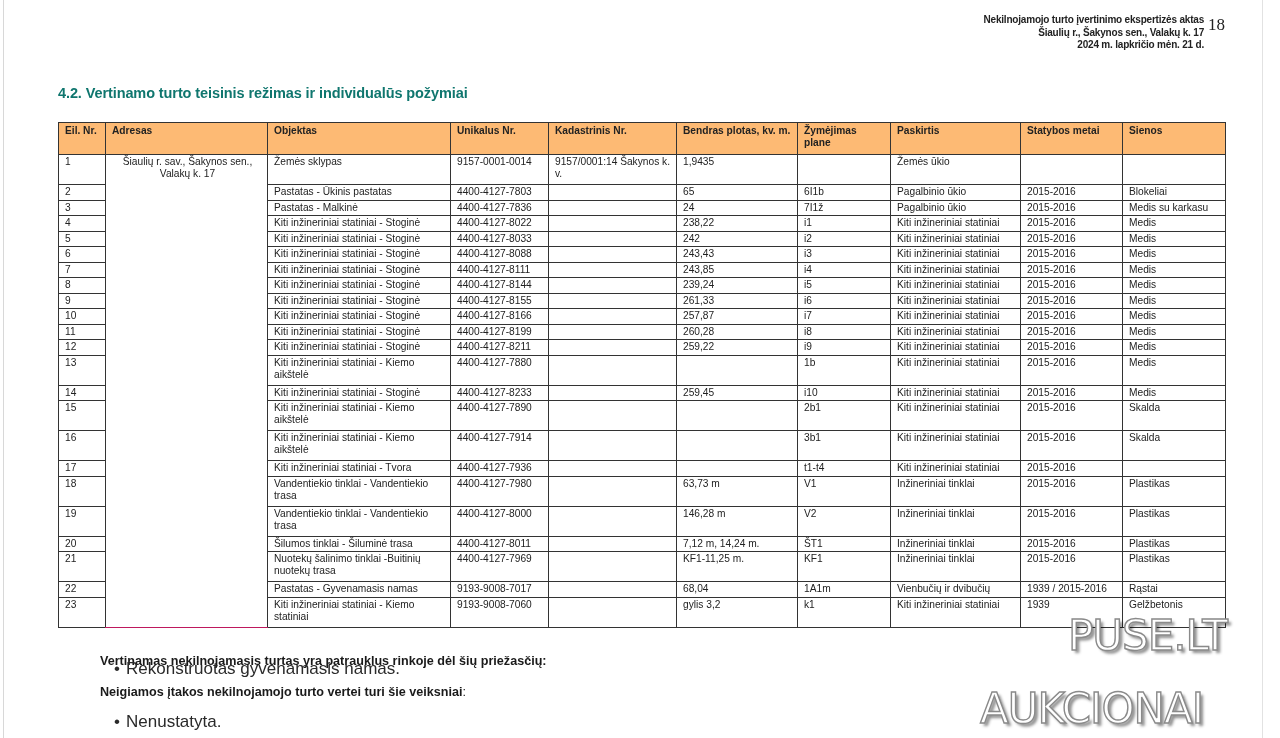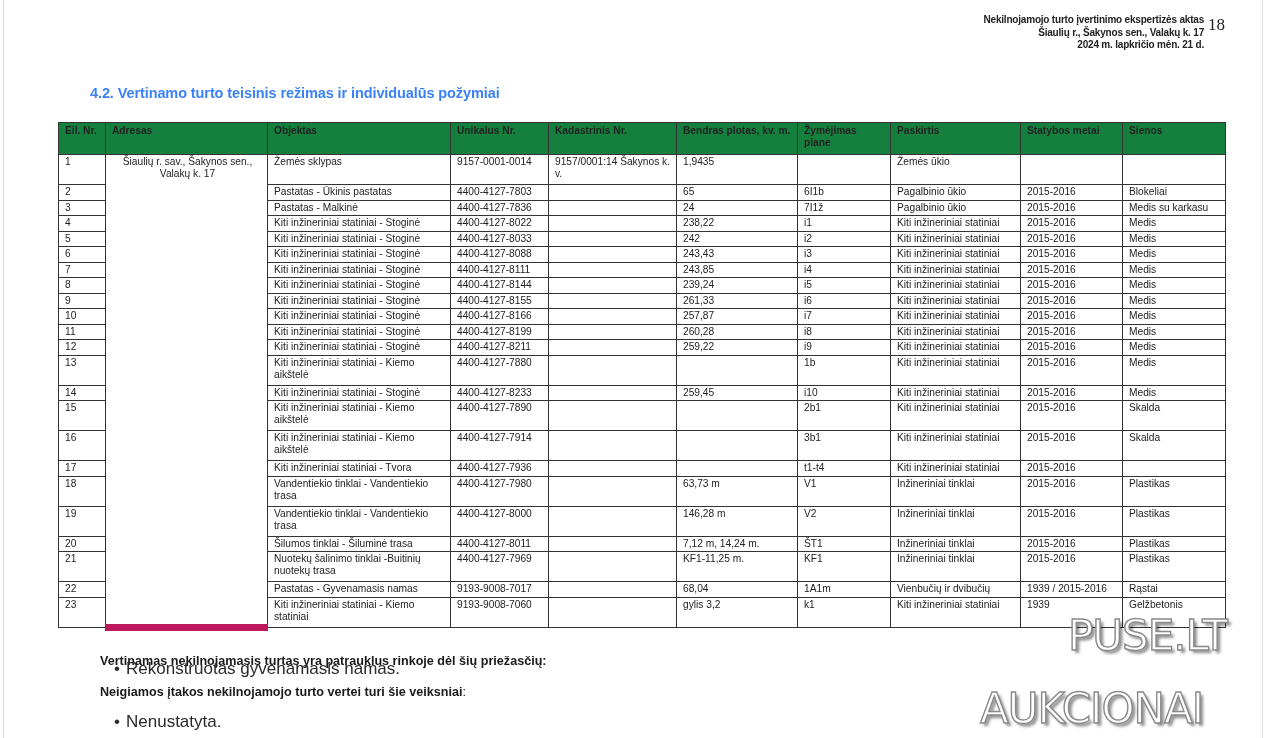--- a/index.html
+++ b/index.html
@@ -25,49 +25,48 @@
     font-family: "Liberation Sans", sans-serif;
     letter-spacing: -0.2px;
     font-weight: bold;
   }
   .page-number {
     position: absolute; left: 1208px; top: 15px;
     font-family: "Liberation Serif", serif; font-size: 17px; color: #222;
   }
   .section-title {
     position: absolute; left: 58px; top: 85px;
-    font-size: 14.5px; font-weight: bold; color: #3b82f6;
+    font-size: 14.5px; font-weight: bold; color: #0f766e;
     letter-spacing: -0.1px;
-    margin-left: 32px;
   }
   table.legal {
     position: absolute; left: 58px; top: 122px;
     border-collapse: collapse;
     font-size: 10.2px; line-height: 12px; color: #222;
     table-layout: fixed;
     width: 1167px;
   }
   table.legal th, table.legal td {
     border: 1px solid #333;
     padding: 1px 4px 0 6px;
     vertical-align: top;
     text-align: left;
     overflow: hidden;
   }
   table.legal th {
-    background: #15803d;
+    background: #fdba74;
     font-weight: bold;
     height: 29px;
     line-height: 12px;
     padding-top: 2px;
   }
   table.legal tr.r1 td { height: 28px; }
   table.legal tr.r td { height: 13.5px; }
   table.legal tr.r2 td { height: 28px; }
-  table.legal td.addr { text-align: center; border-bottom: 7px solid #be185d; }
+  table.legal td.addr { text-align: center; border-bottom: 1px solid #be185d; }
   .after {
     position: absolute; left: 100px; font-size: 12.6px; color: #1a1a1a;
   }
   .after.bold { font-weight: bold; }
   .bullet-line { position: absolute; left: 114px; font-size: 17px; color: #2a2a2a; }
   .bullet-line .dot { display: inline-block; width: 12px; }
   .watermark {
     position: absolute; font-family: "DejaVu Sans", sans-serif;
     font-weight: normal; color: #ffffff;
     -webkit-text-stroke: 1.4px #8a8a8a;

